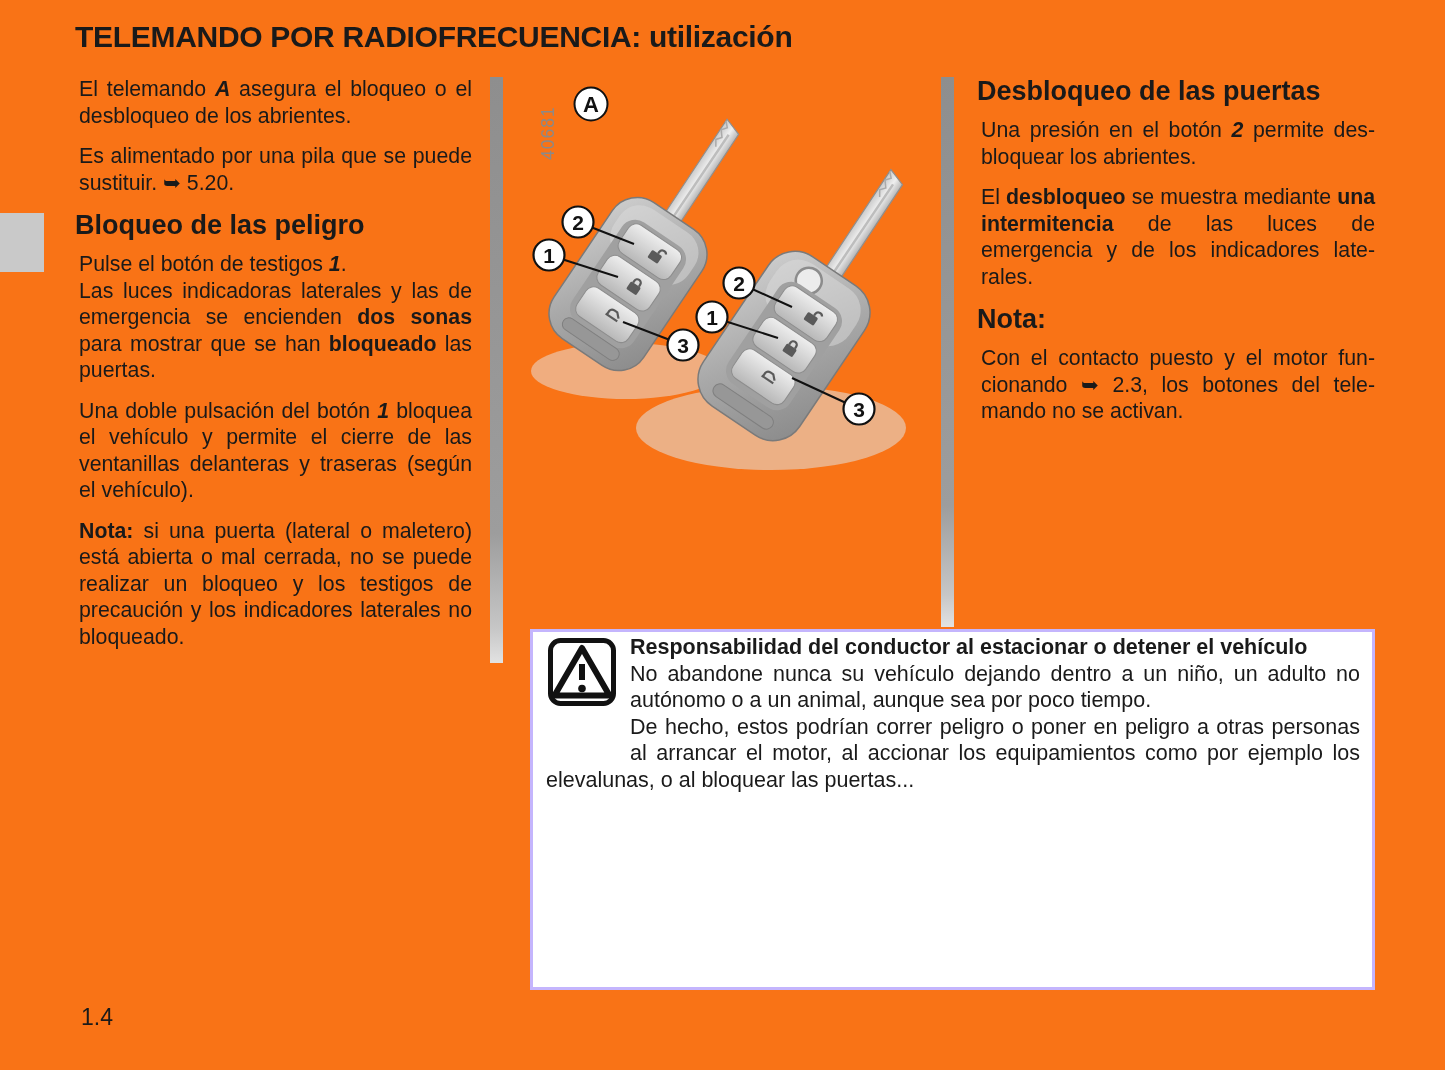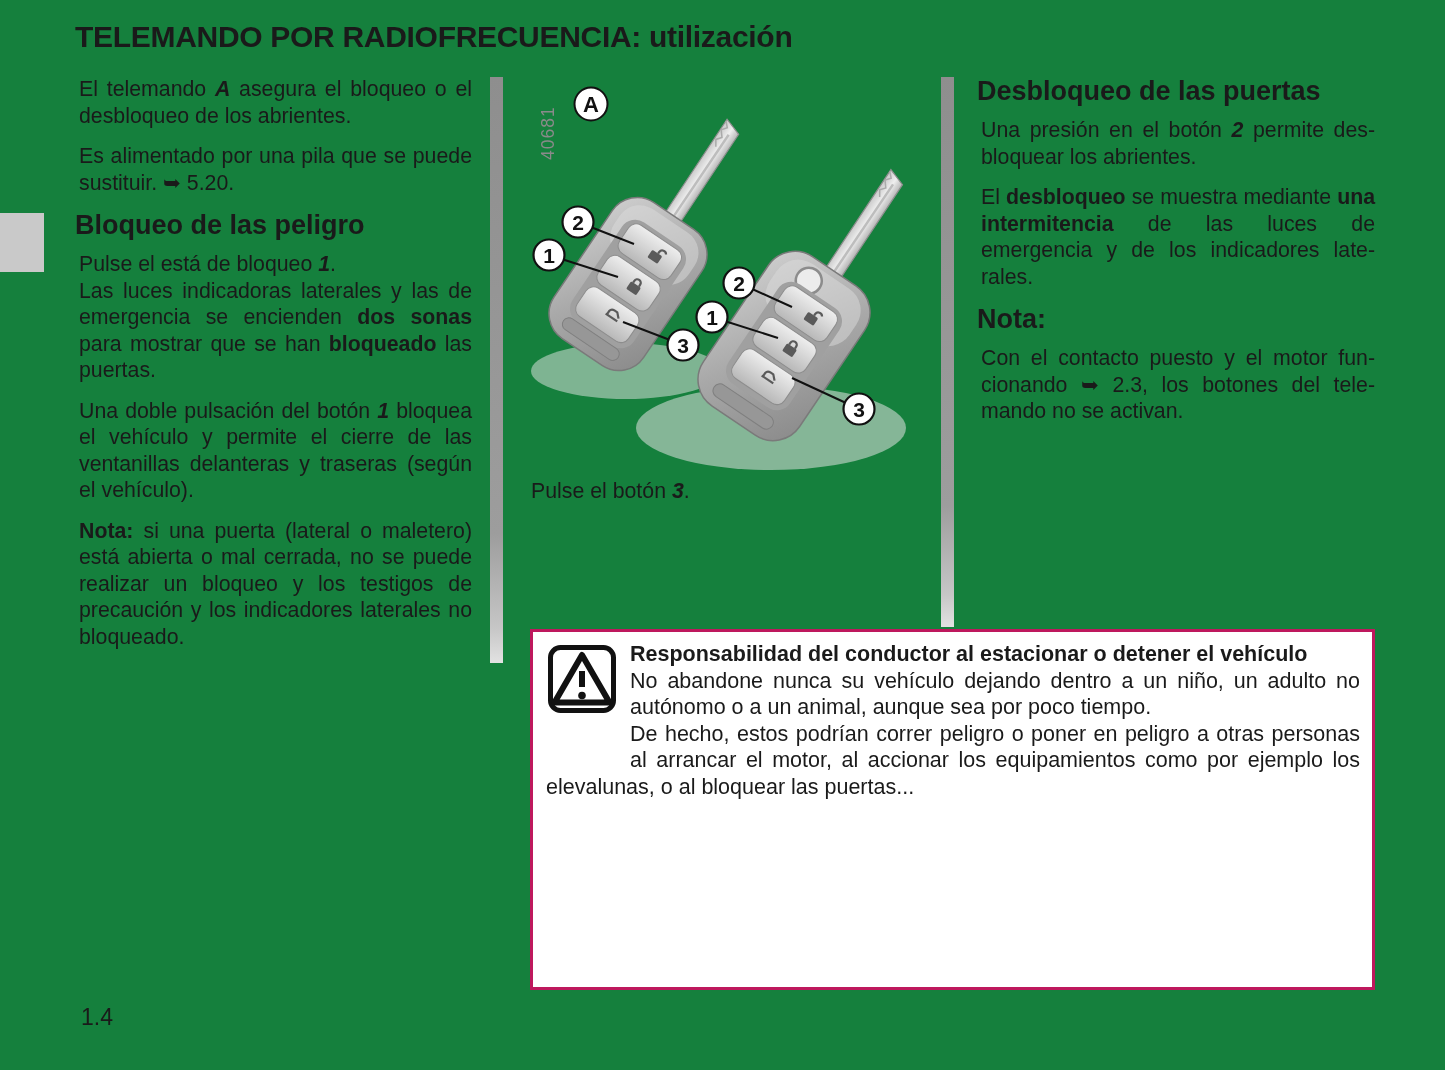--- a/index.html
+++ b/index.html
@@ -1,17 +1,17 @@
 <!DOCTYPE html>
 <html><head>
 <meta charset="utf-8">
 <style>
   html,body { margin:0; padding:0; background:#ffffff; }
   .page {
-    position:relative; width:1445px; height:1070px; background:#15803d;
+    position:relative; width:1445px; height:1070px; background:#f97316;
     font-family:"Liberation Sans","DejaVu Sans",sans-serif; color:#1a1a1a;
     overflow:hidden;
   }
   h1.title {
     position:absolute; left:75px; top:20px; margin:0;
     font-size:30px; font-weight:bold; letter-spacing:-0.3px; white-space:nowrap;
   }
   .tab-marker { position:absolute; left:0; top:213px; width:44px; height:59px; background:#c9c9c9; }
   .divider {
     position:absolute; top:77px; width:13px;
@@ -26,21 +26,21 @@
   p.tight { margin-bottom:0; }
   h2.sect { font-size:27px; line-height:31px; font-weight:bold; margin:0 0 10px 0; }
   .mt-sect { margin-top:36px; }
   .mt-nota { margin-top:24px; margin-bottom:6px; }
   b.bi { font-style:italic; }
   .figure { position:absolute; left:526px; top:76px; width:390px; height:394px; }
   .mid-caption { position:absolute; left:527px; top:478px; width:420px; }
   .mid-caption h2.sect { margin-bottom:8px; }
   .warning-box {
     position:absolute; left:530px; top:629px; width:845px; height:361px;
-    border:3px solid #be185d; box-sizing:border-box; padding:9px 12px 9px 13px;
+    border:3px solid #c4b5fd; box-sizing:border-box; padding:2px 12px 9px 13px;
     background:#fff;
   }
   .warning-box p { font-size:21.5px; line-height:26.5px; text-align:justify; margin:0; }
   .warn-title { font-weight:bold; }
   .warn-final { font-weight:bold; }
   .warn-icon { float:left; width:70px; height:70px; margin:3px 13px 36px 1px; }
   .warn-icon svg { display:block; width:70px; height:70px; }
   .page-num { position:absolute; left:81px; top:1004px; font-size:23px; }
   svg text { font-family:"Liberation Sans","DejaVu Sans",sans-serif; }
 </style>
@@ -52,21 +52,21 @@
   <h1 class="title">TELEMANDO POR RADIOFRECUENCIA: utilización</h1>
 
   <div class="tab-marker"></div>
   <div class="divider divider-1"></div>
   <div class="divider divider-2"></div>
 
   <div class="col col-left">
     <p class="body"><span>El telemando </span><b class="bi">A</b><span> asegura el bloqueo o el desbloqueo de los abrientes.</span></p>
     <p class="body">Es alimentado por una pila que se puede sustituir. ➥ 5.20.</p>
     <h2 class="sect mt-sect">Bloqueo de las peligro</h2>
-    <p class="body tight"><span>Pulse el está de bloqueo </span><b class="bi">1</b><span>.</span></p>
+    <p class="body tight"><span>Pulse el botón de testigos </span><b class="bi">1</b><span>.</span></p>
     <p class="body"><span>Las luces indicadoras laterales y las de emergencia se encienden </span><b>dos sonas</b><span> para mostrar que se han </span><b>bloqueado</b><span> las puertas.</span></p>
     <p class="body"><span>Una doble pulsación del botón </span><b class="bi">1</b><span> blo­quea el vehículo y permite el cierre de las ventanillas delanteras y traseras (según el vehículo).</span></p>
     <p class="body"><b>Nota:</b><span> si una puerta (lateral o maletero) está abierta o mal cerrada, no se puede realizar un bloqueo y los testigos de precaución y los indicadores laterales no bloqueado.</span></p>
   </div>
 
   <svg class="figure" viewBox="0 0 390 394">
     <defs>
       <linearGradient id="gBody" x1="0" y1="0" x2="1" y2="1">
         <stop offset="0" stop-color="#d0d0d0"></stop>
           <stop offset="0.5" stop-color="#a9a9a9"></stop>
@@ -154,21 +154,20 @@
       <circle cx="213" cy="207" r="15.5" fill="#fff" stroke="#111" stroke-width="2.2"></circle>
       <text x="213" y="214.5">2</text>
       <circle cx="186" cy="241" r="15.5" fill="#fff" stroke="#111" stroke-width="2.2"></circle>
       <text x="186" y="248.5">1</text>
       <circle cx="333" cy="333" r="15.5" fill="#fff" stroke="#111" stroke-width="2.2"></circle>
       <text x="333" y="340.5">3</text>
     </g>
   </svg>
 
   <div class="mid-caption">
-    <p class="body"><span>Pulse el botón </span><b class="bi">3</b><span>.</span></p>
   </div>
 
   <div class="col col-right">
     <h2 class="sect">Desbloqueo de las puertas</h2>
     <p class="body"><span>Una presión en el botón </span><b class="bi">2</b><span> permite des­bloquear los abrientes.</span></p>
     <p class="body"><span>El </span><b>desbloqueo</b><span> se muestra mediante </span><b>una intermitencia</b><span> de las luces de emergencia y de los indicadores late­rales.</span></p>
     <h2 class="sect mt-nota">Nota:</h2>
     <p class="body">Con el contacto puesto y el motor fun­cionando ➥ 2.3, los botones del tele­mando no se activan.</p>
   </div>
 

